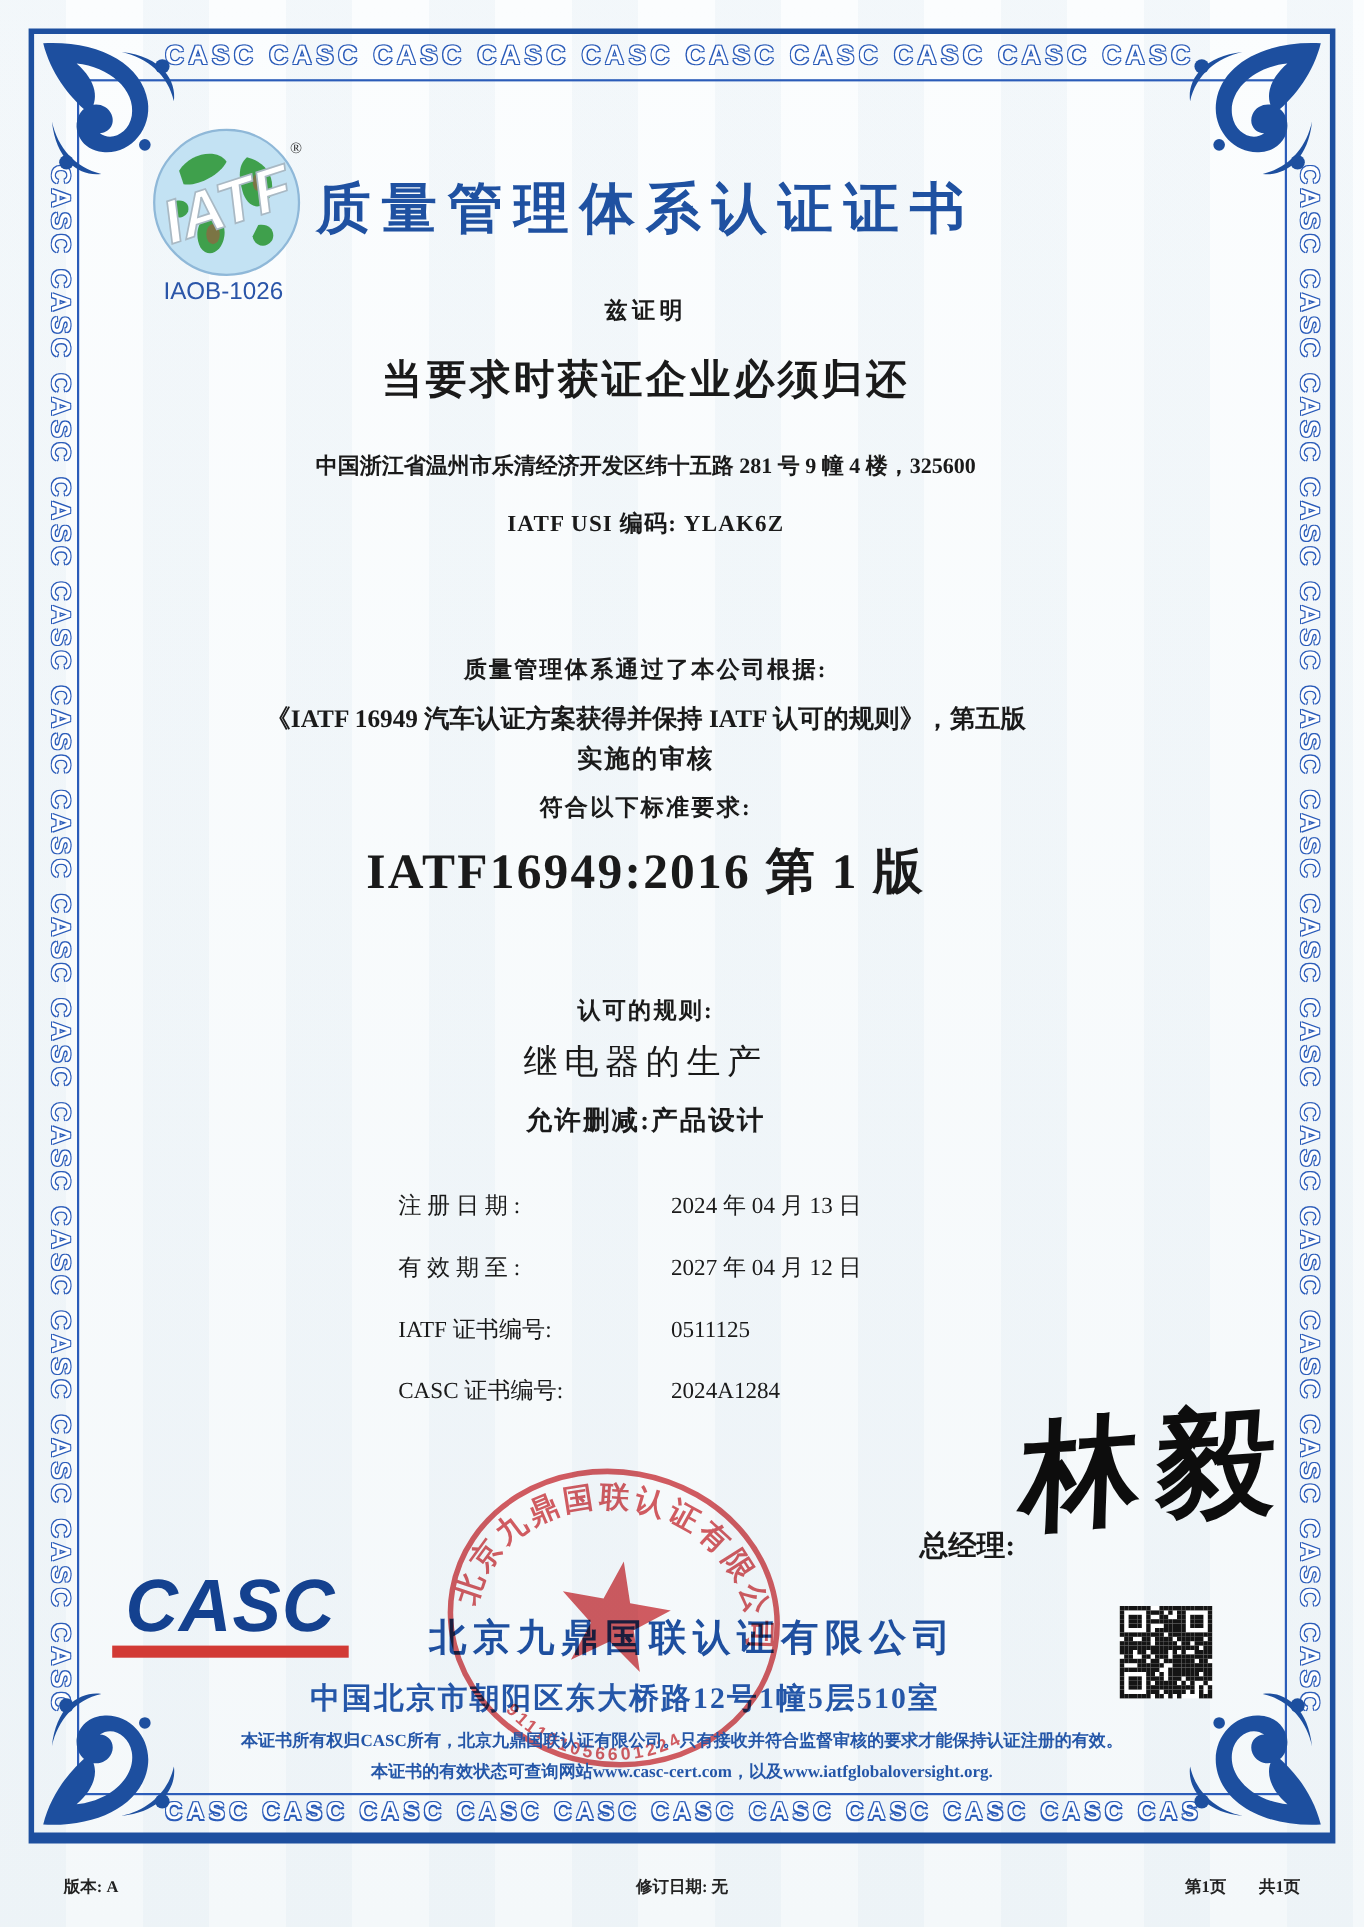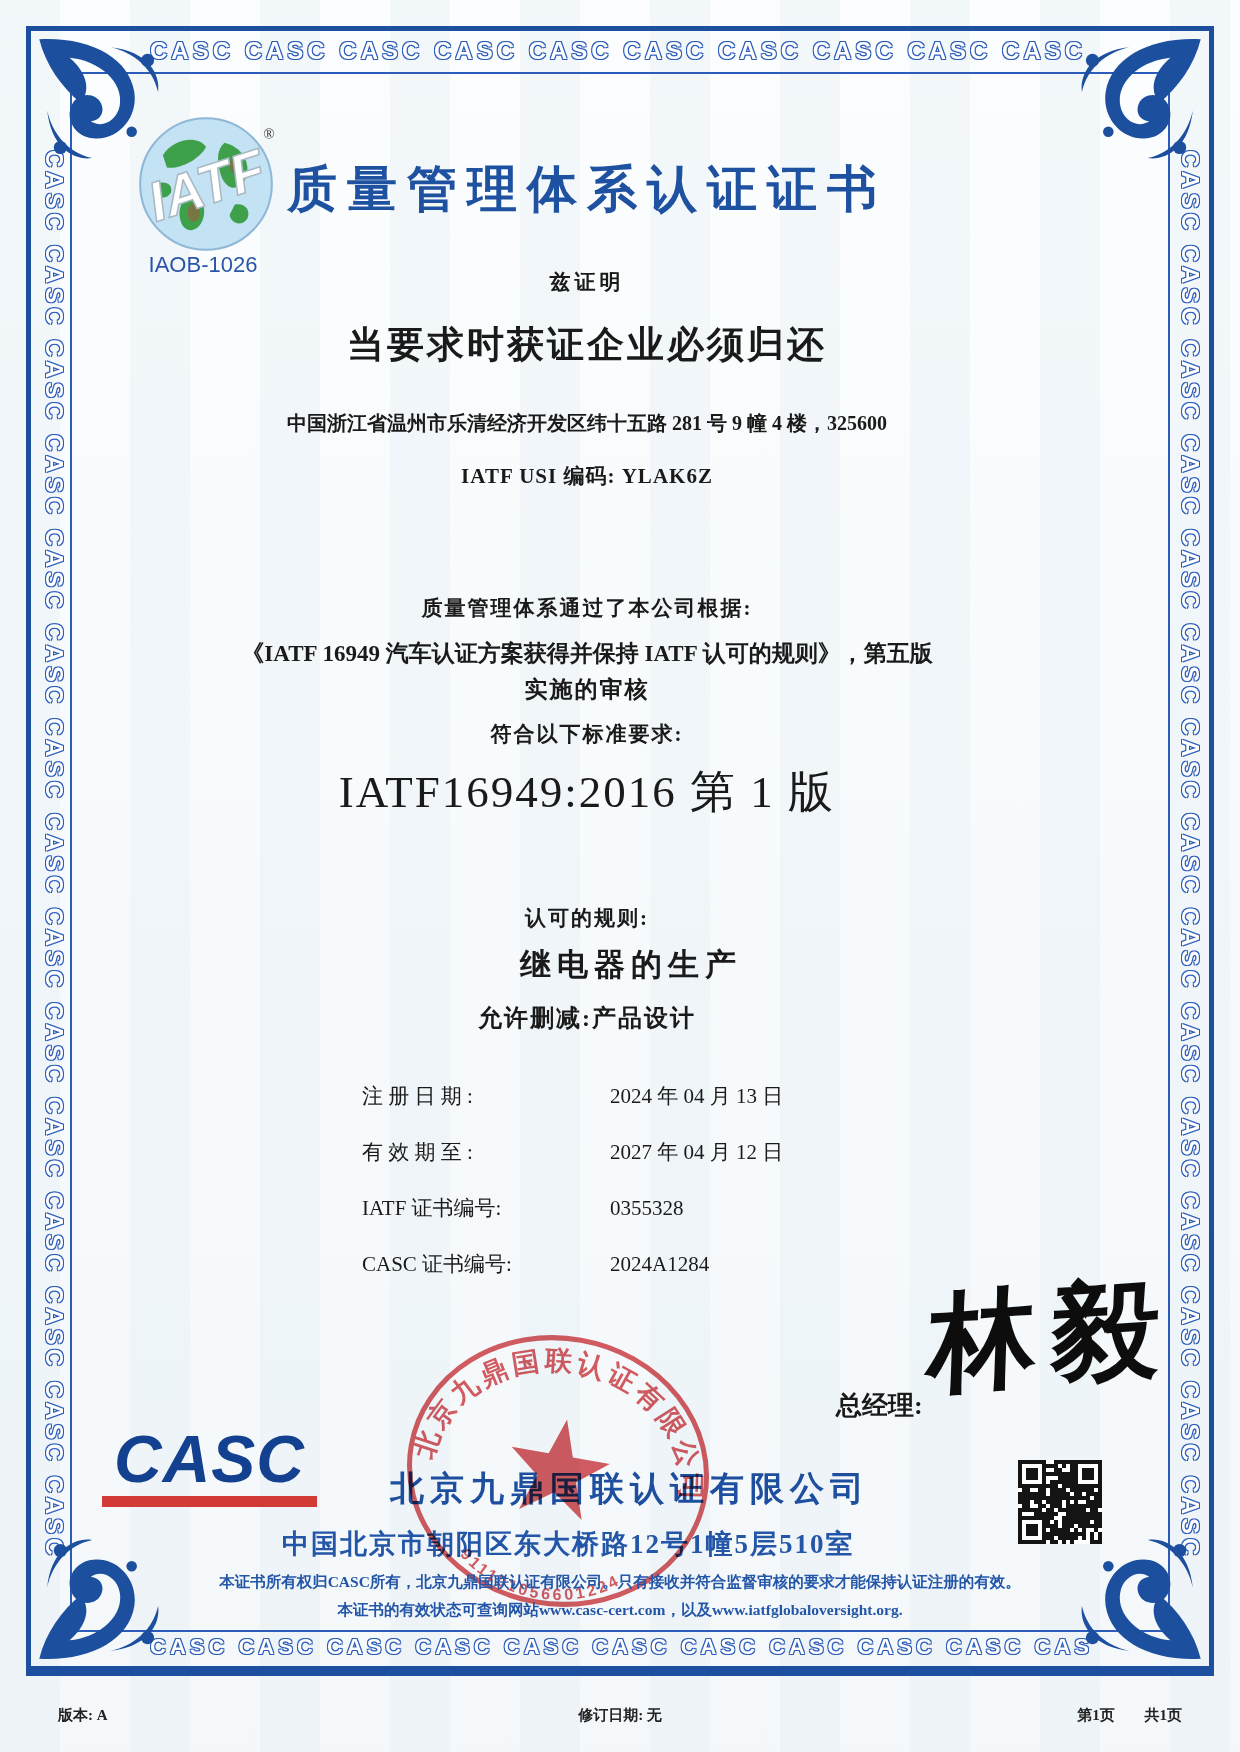--- a/index.html
+++ b/index.html
@@ -42,23 +42,23 @@
   
   .col{position:absolute;left:72px;width:1030px;text-align:center;}
   .certify{top:268px;font-size:21px;font-weight:600;letter-spacing:4px;}
   .company{top:320px;font-size:37px;font-weight:bold;letter-spacing:3px;}
   .address{top:410px;font-size:20px;font-weight:600;}
   .usi{top:462px;font-size:21px;font-weight:bold;letter-spacing:1px;}
   .audit-intro{top:594px;font-size:21px;font-weight:600;letter-spacing:2px;}
   .audit-rule{top:638px;font-size:23px;font-weight:bold;}
   .audit-rule2{top:674px;font-size:23px;font-weight:bold;letter-spacing:2px;}
   .conform{top:720px;font-size:21px;font-weight:600;letter-spacing:2px;}
-  .standard{top:762px;font-size:45px;font-weight:normal;letter-spacing:2px;}
+  .standard{top:762px;font-size:45px;font-weight:bold;letter-spacing:2px;}
   .scope-label{top:904px;font-size:21px;font-weight:600;letter-spacing:2px;}
-  .scope-value{top:944px;font-size:31px;font-weight:bold;letter-spacing:6px;padding-left:44px;}
+  .scope-value{top:944px;font-size:31px;font-weight:normal;letter-spacing:6px;}
   .exclusion{top:1002px;font-size:24px;font-weight:bold;letter-spacing:2px;}
   
   .reg{position:absolute;left:362px;top:1068px;width:560px;}
   .reg-row{display:flex;height:56px;align-items:center;font-size:21px;font-weight:normal;}
   .reg-label{width:248px;text-align:left;}
   .reg-value{text-align:left;}
   
   .signer-label{position:absolute;left:836px;top:1388px;font-size:26px;font-weight:600;}
   .signature{position:absolute;left:928px;top:1282px;width:260px;
     font-size:108px;font-weight:bold;letter-spacing:16px;color:#0d0d0d;
@@ -190,21 +190,21 @@
     <div class="reg-row">
       <span class="reg-label">注 册 日 期 :</span>
       <span class="reg-value">2024 年 04 月 13 日</span>
     </div>
     <div class="reg-row">
       <span class="reg-label">有 效 期 至 :</span>
       <span class="reg-value">2027 年 04 月 12 日</span>
     </div>
     <div class="reg-row">
       <span class="reg-label">IATF 证书编号:</span>
-      <span class="reg-value">0355328</span>
+      <span class="reg-value">0511125</span>
     </div>
     <div class="reg-row">
       <span class="reg-label">CASC 证书编号:</span>
       <span class="reg-value">2024A1284</span>
     </div>
   </div>
 
   <div class="signer-label">总经理:</div>
   <div class="signature">林毅</div>
 

